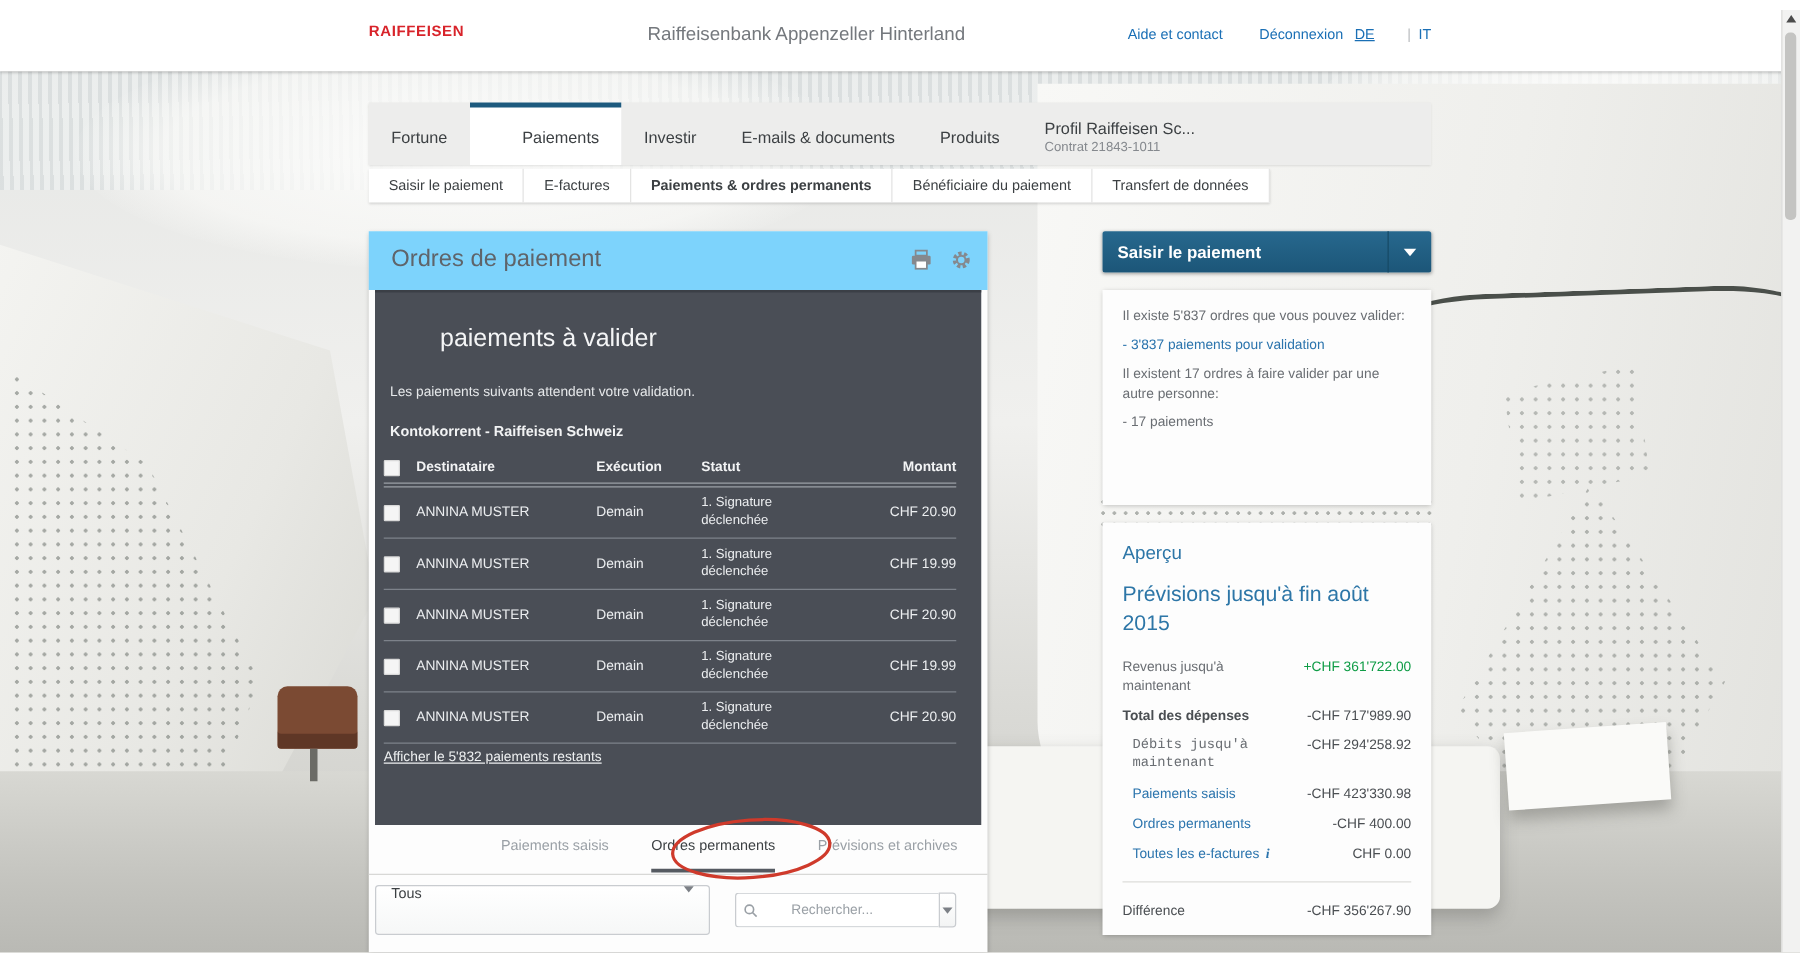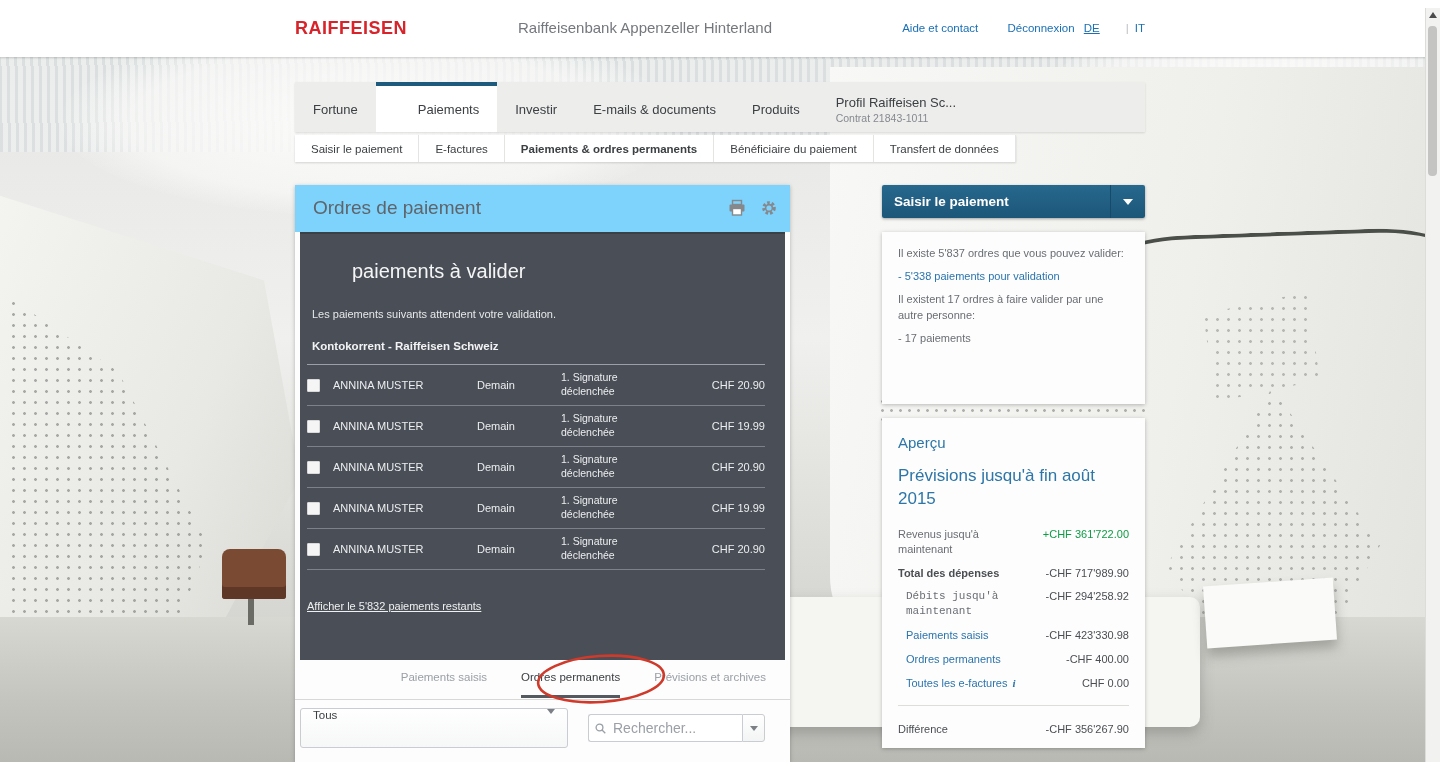--- a/index.html
+++ b/index.html
@@ -37,21 +37,21 @@
     border-radius:10px;box-shadow:0 6px 14px rgba(90,90,85,.35);}
   .ph-desk2{position:absolute;left:1205px;top:525px;width:130px;height:62px;background:#fafaf8;
     transform:rotate(-4deg);box-shadow:0 8px 12px rgba(90,90,85,.4);}
   .ph-chair{position:absolute;left:222px;top:492px;width:64px;height:50px;background:#7b4a33;
     border-radius:8px 8px 3px 3px;box-shadow:inset 0 -12px 0 #5f3726;}
   .ph-chair-leg{position:absolute;left:248px;top:542px;width:6px;height:26px;background:#6b6b66;}
 
   
   .topbar{position:absolute;left:0;top:0;width:1440px;height:57px;background:#ffffff;
     box-shadow:0 1px 2px rgba(0,0,0,.18);z-index:30;}
-  .logo{position:absolute;left:295px;top:18px;font-size:18px;font-weight:700;color:#d8232a;letter-spacing:.5px;}
+  .logo{position:absolute;left:295px;top:18px;font-size:12px;font-weight:700;color:#d8232a;letter-spacing:.5px;}
   .bankname{position:absolute;left:518px;top:19px;font-size:15px;color:#74787d;}
   .toplinks{position:absolute;right:295px;top:22px;font-size:11.5px;color:#1a6fb5;}
   .toplinks span{margin-left:26px;cursor:pointer;}
   .lang-sep{color:#b9bcbf;margin-left:6px;}
   .lang{margin-left:6px !important;}
   .lang.active{text-decoration:underline;}
 
   
   .scrollbar{position:absolute;right:0;top:8px;width:14px;height:754px;background:#f2f2f1;
     border-left:1px solid #dcdcda;z-index:40;}
@@ -107,22 +107,22 @@
   .annotation{position:absolute;left:236px;top:467px;width:140px;height:56px;pointer-events:none;}
 
   .filter-select{position:absolute;left:5px;top:523px;width:268px;height:40px;box-sizing:border-box;
     border:1px solid #c9ccd0;border-radius:3px;background:linear-gradient(#ffffff,#f6f7f7);
     font-size:11.5px;color:#3c4043;display:flex;align-items:flex-start;padding:0 12px;cursor:pointer;}
   .chev{width:0;height:0;border-left:4px solid transparent;border-right:4px solid transparent;
     border-top:5px solid #7c8086;margin-left:auto;}
   .search-wrap{position:absolute;left:293px;top:529px;width:177px;height:28px;display:flex;}
   .search-box{flex:1;border:1px solid #c9ccd0;border-right:none;border-radius:3px 0 0 3px;background:#fff;
     display:flex;align-items:center;padding:0 6px;gap:5px;}
-  .search-box input{border:none;outline:none;font-size:14px;color:#4a4e52;width:110px;
-    font-family:"Liberation Sans",sans-serif;background:transparent;}
+  .search-box input{border:none;outline:none;font-size:11px;color:#4a4e52;width:110px;
+    font-family:"Liberation Sans",sans-serif;background:transparent;margin-left:20px;}
   .search-box input::placeholder{color:#9aa0a6;}
   .search-dd{width:21px;border:1px solid #c9ccd0;border-radius:0 3px 3px 0;
     background:linear-gradient(#ffffff,#f3f4f4);display:flex;align-items:center;justify-content:center;cursor:pointer;}
   .search-dd .chev{margin:0;}
 
   
   .action-btn{position:absolute;left:882px;top:185px;width:263px;height:33px;z-index:20;
     background:linear-gradient(#27688e,#1c5678);border-radius:2px;display:flex;cursor:pointer;
     box-shadow:0 1px 3px rgba(0,0,0,.35);}
   .action-label{flex:1;color:#ffffff;font-size:13.5px;font-weight:700;line-height:33px;padding-left:12px;}
@@ -232,20 +232,27 @@
       </svg>
     </div>
   </div>
 
   <div class="dark-panel">
     <div class="dk-heading">paiements à valider</div>
     <div class="dk-intro">Les paiements suivants attendent votre validation.</div>
     <div class="dk-account">Kontokorrent - Raiffeisen Schweiz</div>
 
     <div class="dk-table">
+      <div class="thead">
+        <span class="cb"></span>
+        <span>Destinataire</span>
+        <span>Exécution</span>
+        <span>Statut</span>
+        <span class="c-amt">Montant</span>
+      </div>
       <div class="tbody">
         <div class="trow">
           <span class="cb"></span>
           <span>ANNINA MUSTER</span>
           <span>Demain</span>
           <span class="c-stat">1. Signature déclenchée</span>
           <span class="c-amt">CHF 20.90</span>
         </div>
         <div class="trow">
           <span class="cb"></span>
@@ -310,21 +317,21 @@
 
 <div class="action-btn">
   <span class="action-label">Saisir le paiement</span>
   <span class="action-dd">
     <span class="chev"></span>
   </span>
 </div>
 
 <div class="side-panel validations">
   <p class="sp-text">Il existe 5'837 ordres que vous pouvez valider:</p>
-  <p class="sp-link">- 5'338 paiements pour validation</p>
+  <p class="sp-link">- 3'837 paiements pour validation</p>
   <p class="sp-text">Il existent 17 ordres à faire valider par une autre personne:</p>
   <p class="sp-text">- 17 paiements</p>
 </div>
 
 <div class="side-panel apercu">
   <div class="ap-title">Aperçu</div>
   <div class="ap-subtitle">Prévisions jusqu'à fin août 2015</div>
 
   <div class="ap-row green">
     <span class="lbl">Revenus jusqu'à maintenant</span>

